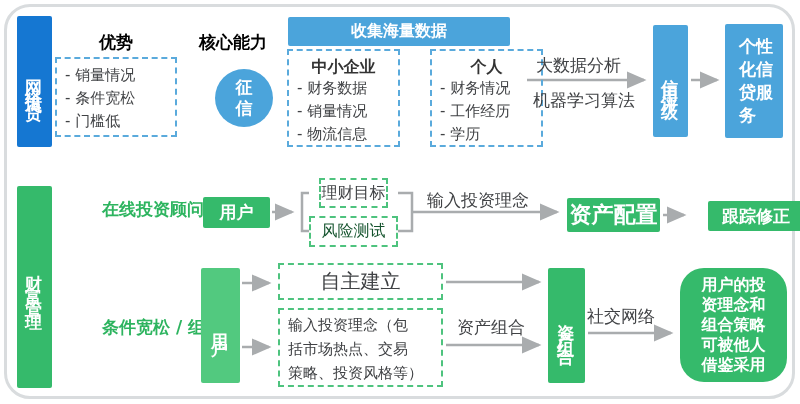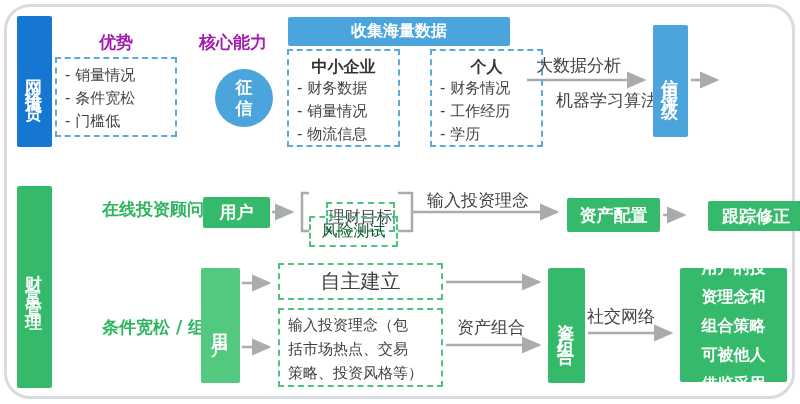--- a/index.html
+++ b/index.html
@@ -25,63 +25,63 @@
 
   
   .vtext { writing-mode:vertical-rl; text-orientation:upright; }
 
   
   .dash-blue  { border:2px dashed #5aaadc; }
   .dash-green { border:2px dashed #4ec37e; }
 
   .items { color:#404245; font-size:15px; line-height:23px; padding:5px 0 0 8px; }
   .box-title { font-size:16px; font-weight:bold; color:#333; text-align:center; line-height:21px; }
-  .heading-blue  { color:#a21caf; font-size:17px; font-weight:bold; }
+  .heading-blue  { color:#000000; font-size:17px; font-weight:bold; }
   .heading-green { color:#2db45f; font-size:17px; font-weight:bold;margin-left:36px; }
   .flow-label { color:#404245; font-size:17px; }
   .pre { white-space:pre-line; }
 
   
   #blue-bar   { left:17px; top:16px;  width:35px; height:131px; font-size:17px; letter-spacing:8px; }
   #adv-title  { left:55px; top:31px;  width:122px; text-align:center; }
   #adv-box    { left:55px; top:57px;  width:122px; height:80px; }
   #core-title { left:188px; top:31px; width:90px; text-align:center; }
   #core-circle{ left:215px; top:69px; width:58px; height:58px; border-radius:50%;
                 font-size:17px; line-height:21px; text-align:center; }
   #collect-header { left:288px; top:17px; width:222px; height:29px; font-size:16px; }
   #sme-box    { left:287px; top:49px; width:113px; height:98px; }
   #personal-box { left:430px; top:49px; width:113px; height:98px; }
   #label-bigdata { left:536px; top:54px; }
-  #label-ml   { left:556px; top:89px; }
+  #label-ml   { left:533px; top:89px; }
   #credit-box { left:653px; top:25px; width:35px; height:112px; font-size:17px; letter-spacing:8px; }
   #service-box{ left:725px; top:24px; width:58px; height:114px;
                 font-size:17px; line-height:23px; padding-left:4px; }
 
   #green-bar  { left:17px; top:186px; width:35px; height:202px; font-size:17px; letter-spacing:13px; }
   #advisor-title { left:66px; top:198px; }
   #user-mid   { left:203px; top:197px; width:67px; height:31px; font-size:17px; }
-  #goal-box   { left:326px; top:178px; width:69px; height:30px; display:flex; align-items:center;
-                justify-content:center; color:#404245; font-size:16px;margin-top:24px; }
+  #goal-box   { left:319px; top:178px; width:69px; height:30px; display:flex; align-items:center;
+                justify-content:center; color:#404245; font-size:16px; }
   #risk-box   { left:309px; top:216px; width:89px; height:31px; display:flex; align-items:center;
                 justify-content:center; color:#14532d; font-size:16px; }
   #tool-label { left:427px; top:189px; }
-  #alloc-box  { left:567px; top:198px; width:93px; height:34px; font-size:17px; }
+  #alloc-box  { left:567px; top:198px; width:93px; height:34px; font-size:22px; }
   #track-box  { left:708px; top:201px; width:96px; height:30px; font-size:17px; }
 
   #strategy-title { left:66px; top:316px; }
   #user-bottom { left:201px; top:268px; width:39px; height:115px; font-size:17px; letter-spacing:6px; }
   #self-box   { left:278px; top:263px; width:165px; height:37px; display:flex; align-items:center;
                 justify-content:center; color:#404245; font-size:20px; }
   #input-box  { left:278px; top:308px; width:165px; height:79px; color:#404245;
                 font-size:15px; line-height:24px; padding:3px 0 0 8px; }
   #system-label { left:457px; top:316px; }
   #portfolio-box { left:548px; top:268px; width:37px; height:115px; font-size:17px; letter-spacing:8px; }
   #social-label { left:587px; top:305px; }
   #result-box { left:680px; top:268px; width:107px; height:114px; font-size:16px;
-                line-height:29px; text-align:center; }
+                line-height:20px; text-align:center;border-radius:24px; }
 </style>
 </head>
 <body>
 
 <div class="canvas">
   <div class="frame"></div>
 
   <svg class="overlay" width="800" height="404">
     <defs>
       <marker id="ah" markerWidth="9" markerHeight="9" refX="7" refY="3.5" orient="auto">
@@ -139,20 +139,26 @@
       <div>- 工作经历</div>
       <div>- 学历</div>
     </div>
   </div>
 
   <div id="label-bigdata" class="abs el flow-label">大数据分析</div>
   <div id="label-ml" class="abs el flow-label">机器学习算法</div>
 
   <div id="credit-box" class="abs el solid blue vtext">信用评级</div>
 
+  <div id="service-box" class="abs el solid blue">
+    <span class="pre">个性
+化信
+贷服
+务</span>
+  </div>
 
   <div id="green-bar" class="abs el solid green vtext">财富管理</div>
 
   <div id="advisor-title" class="abs el heading-green">在线投资顾问</div>
 
   <div id="user-mid" class="abs el solid green">用户</div>
 
   <div id="goal-box" class="abs el dash-green">理财目标</div>
   <div id="risk-box" class="abs el dash-green">风险测试</div>
 

